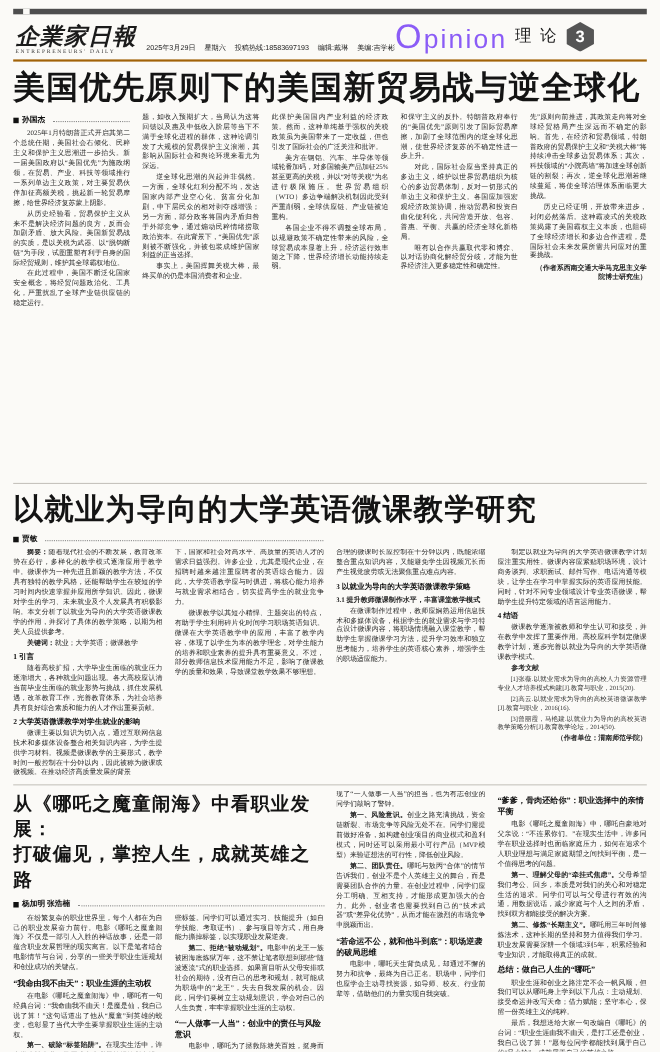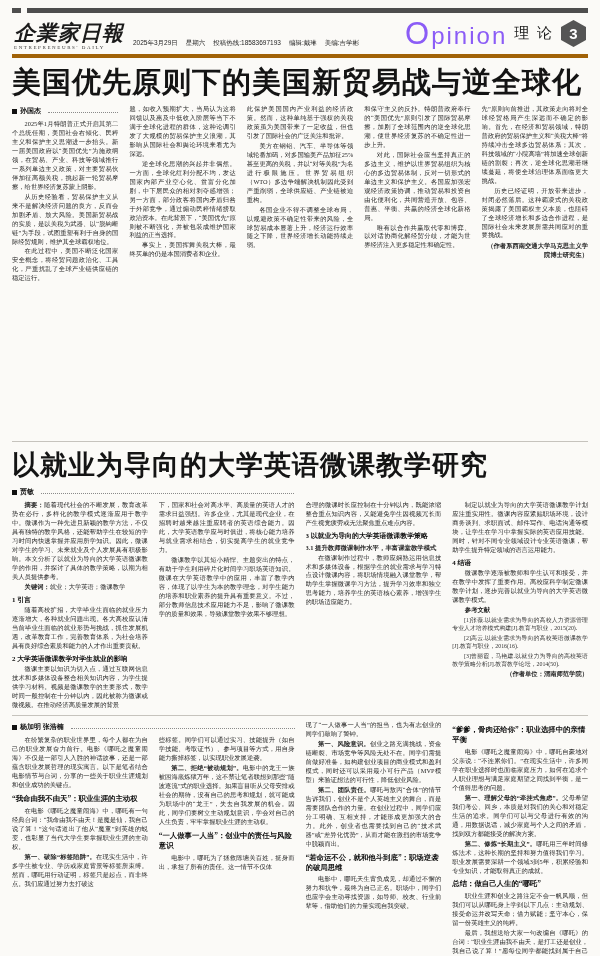--- a/index.html
+++ b/index.html
@@ -3,22 +3,22 @@
 <meta charset="utf-8">
 <style>
   html,body{margin:0;padding:0;}
   body{width:600px;height:956px;overflow:hidden;background:#fbfaf7;color:#1b1b1b;
        font-family:"Liberation Serif","DejaVu Serif",serif;}
   .page{padding:6px 12px 0;}
 
   
   .topbar{height:5px;background:#4e4e4e;margin:2px 0 4px;position:relative;}
   .topbar::after{content:"";position:absolute;left:9px;top:0;width:6px;height:5px;background:#fbfaf7;}
-  .mast{display:flex;align-items:flex-end;justify-content:space-between;
-        padding:1px 2px 4px;border-bottom:4px solid #a16207;}
+  .mast{display:flex;align-items:flex-end;justify-content:flex-start;
+        padding:1px 2px 4px;border-bottom:2px solid #a16207;}
   .mast-left{display:flex;align-items:flex-end;gap:9px;}
   .logo{font-size:21px;font-weight:bold;font-style:italic;letter-spacing:1px;line-height:1;}
   .logo-en{font-size:5px;letter-spacing:1.6px;color:#333;margin-top:1px;}
   .dateline{display:flex;gap:8px;font-size:6.5px;color:#1e1e1e;padding-bottom:2px;
             font-family:"Liberation Sans","DejaVu Sans",sans-serif;}
   .mast-right{display:flex;align-items:center;gap:7px;padding-bottom:1px;}
   .opinion{font-size:24px;color:#8b5cf6;letter-spacing:2px;line-height:1;
            font-family:"Liberation Sans","DejaVu Sans",sans-serif;}
   .opinion::first-letter{font-size:31px;}
   .lilun{font-size:15px;font-weight:400;letter-spacing:2px;line-height:1;}
@@ -166,20 +166,24 @@
           <p class="b-attr">（作者单位：渭南师范学院）</p>
         </div>
     </div>
   </div>
 
   <div class="divider"></div>
 
   <div class="art" id="a3">
     <div class="a3-wrap">
       <div class="a3-left">
+        <div class="a-title">
+          <div>从《哪吒之魔童闹海》中看职业发展：</div>
+          <div>打破偏见，掌控人生，成就英雄之路</div>
+        </div>
         <div class="byline">
           <span class="sq"></span>
           <span>杨加明  张浩楠</span>
           <span class="dots"></span>
         </div>
         <div class="cols2">
           <div class="col">
               <p class="b-p">在纷繁复杂的职业世界里，每个人都在为自己的职业发展奋力前行。电影《哪吒之魔童闹海》不仅是一部引人入胜的神话故事，还是一部蕴含职业发展哲理的现实寓言。以下是笔者结合电影情节与台词，分享的一些关于职业生涯规划和创业成功的关键点。</p>
               <p class="b-h">“我命由我不由天”：职业生涯的主动权</p>
               <p class="b-p">在电影《哪吒之魔童闹海》中，哪吒有一句经典台词：“我命由我不由天！是魔是仙，我自己说了算！”这句话道出了他从“魔童”到英雄的蜕变，也彰显了当代大学生要掌握职业生涯的主动权。</p>

